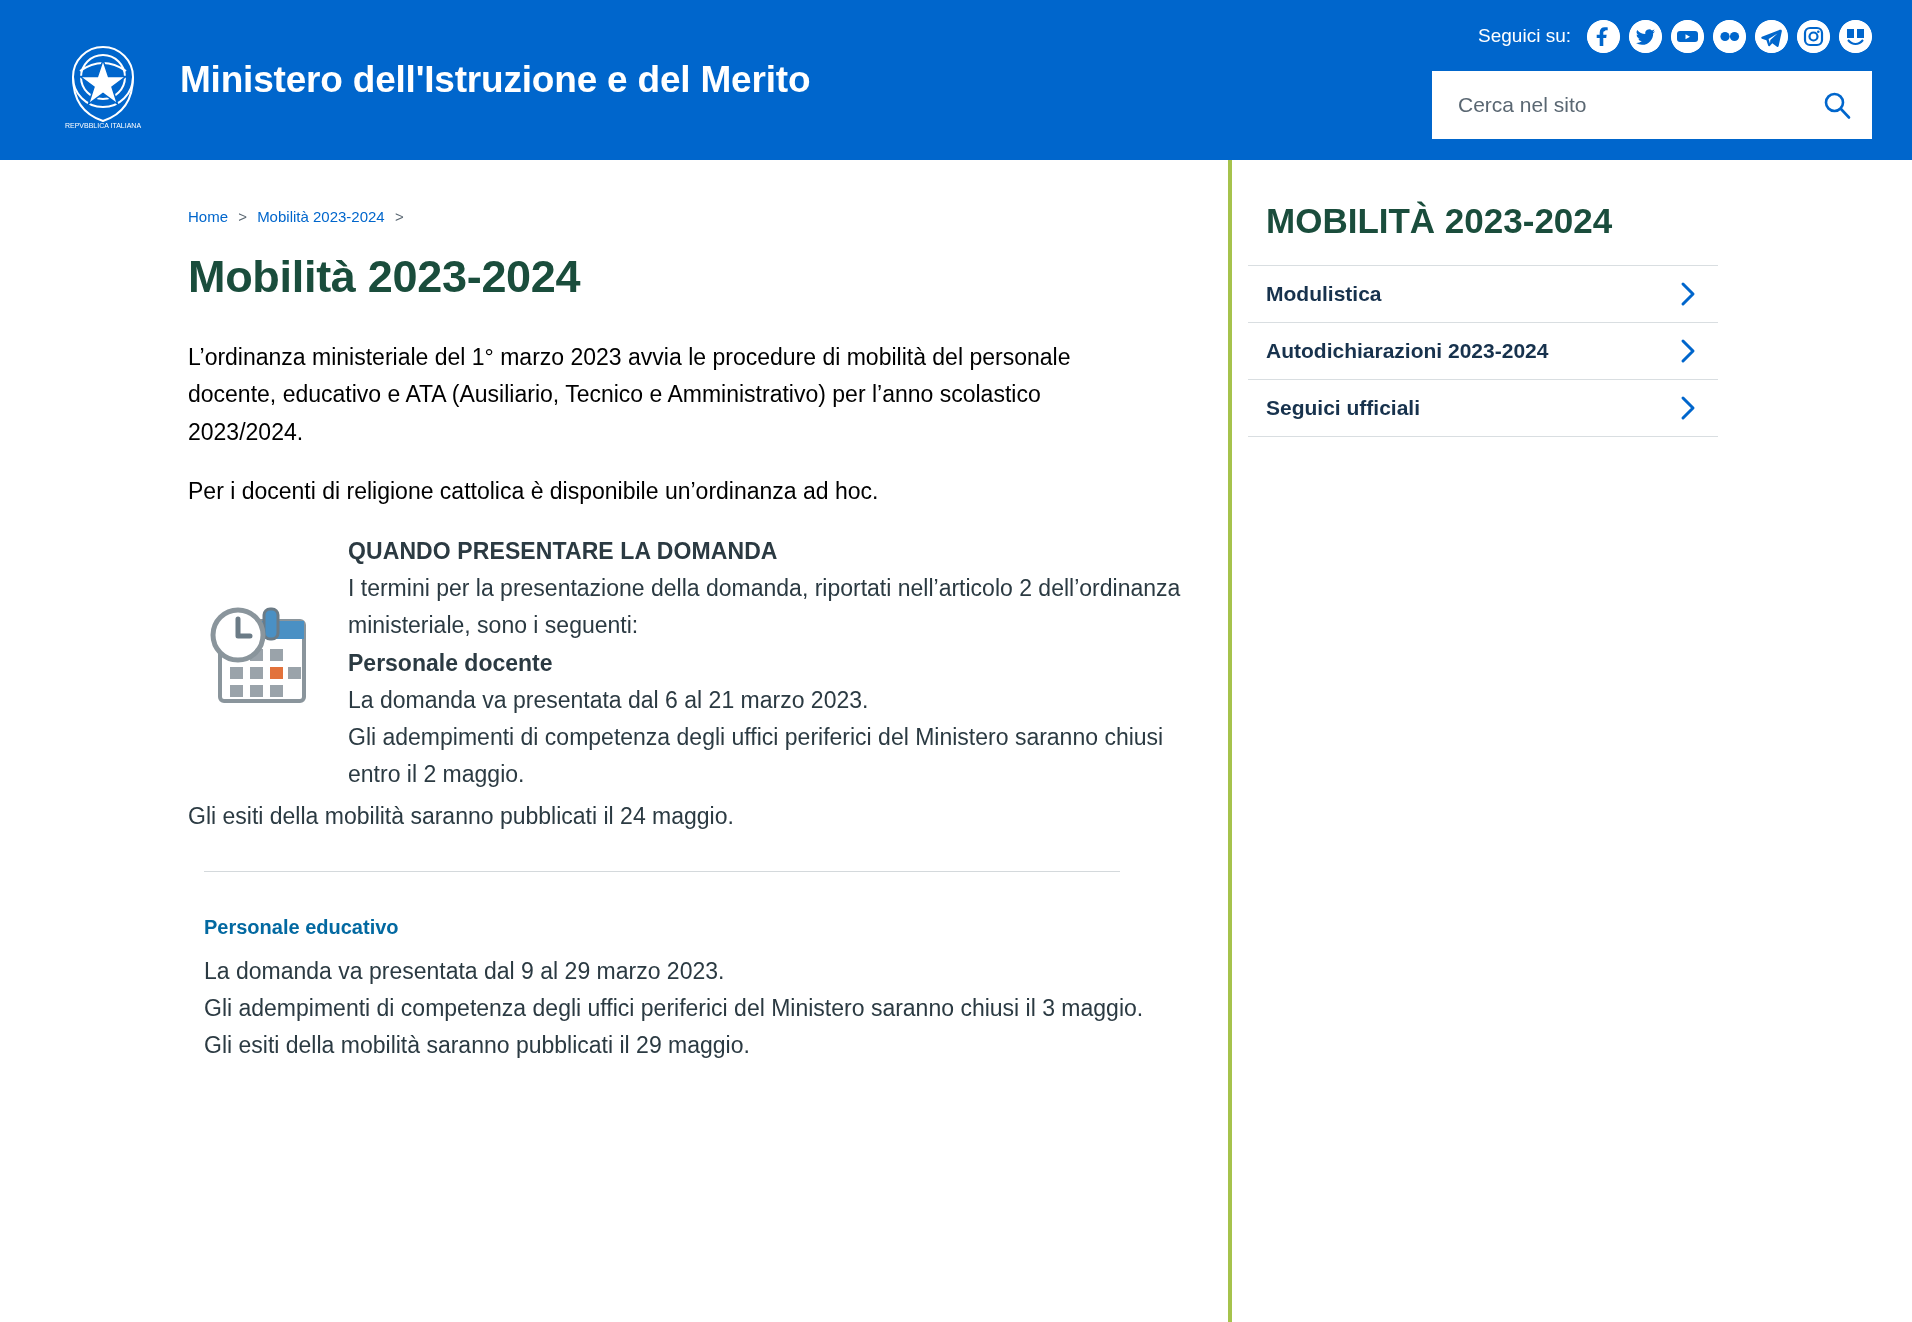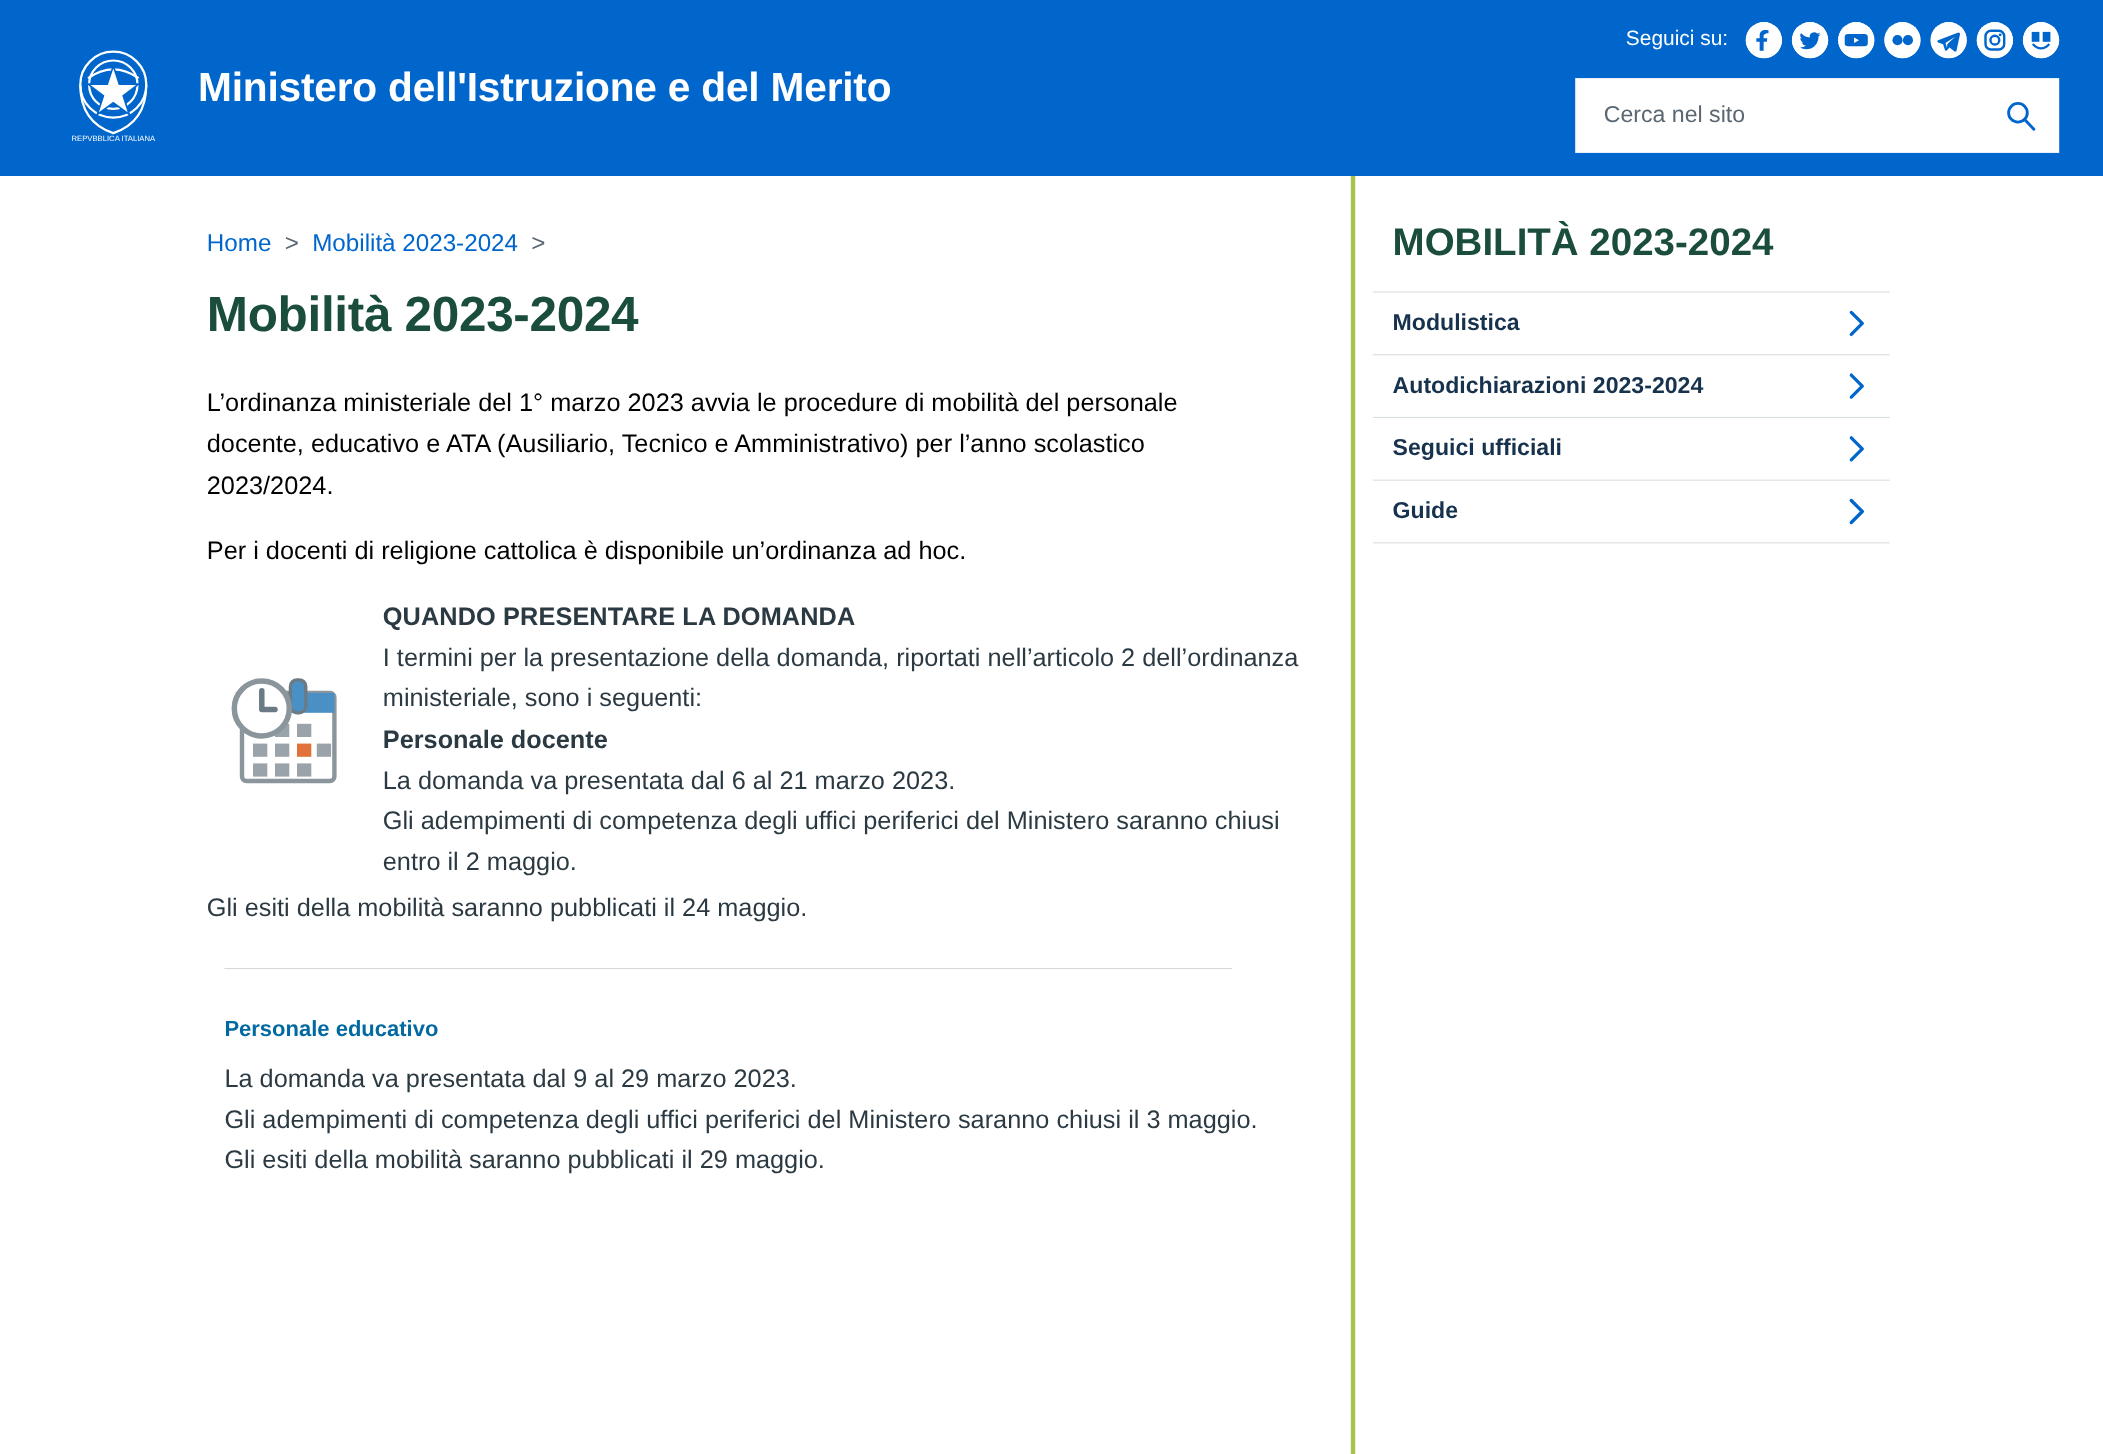--- a/index.html
+++ b/index.html
@@ -113,21 +113,21 @@
   .aside-gap { width: 16px; flex: 0 0 16px; }
   .aside-col {
     flex: 1 1 auto;
     border-left: 4px solid #a6c34c;
     background: #ffffff;
     padding-top: 24px;
   }
 
   
   .breadcrumb {
-    font-size: 22px;
+    font-size: 15px;
     color: #17324d;
     margin-bottom: 26px;
   }
   .breadcrumb a {
     color: #0066cc;
     text-decoration: none;
   }
   .breadcrumb .sep { color: #5a6772; margin: 0 6px; }
 
   h1.page-title {
@@ -416,25 +416,17 @@
 
         <li class="aside-item">
           <span class="lbl">Seguici ufficiali</span>
           <span class="chev">
             <svg width="16" height="26" viewBox="0 0 16 26">
                 <polyline points="3,3 13,13 3,23" fill="none" stroke="#0066cc" stroke-width="3" stroke-linecap="round" stroke-linejoin="round"></polyline>
               </svg>
           </span>
         </li>
 
-        <li class="aside-item">
-          <span class="lbl">Guide</span>
-          <span class="chev">
-            <svg width="16" height="26" viewBox="0 0 16 26">
-                <polyline points="3,3 13,13 3,23" fill="none" stroke="#0066cc" stroke-width="3" stroke-linecap="round" stroke-linejoin="round"></polyline>
-              </svg>
-          </span>
-        </li>
 
       </ul>
     </div>
   </div>
 </div>
 
 </body></html>

